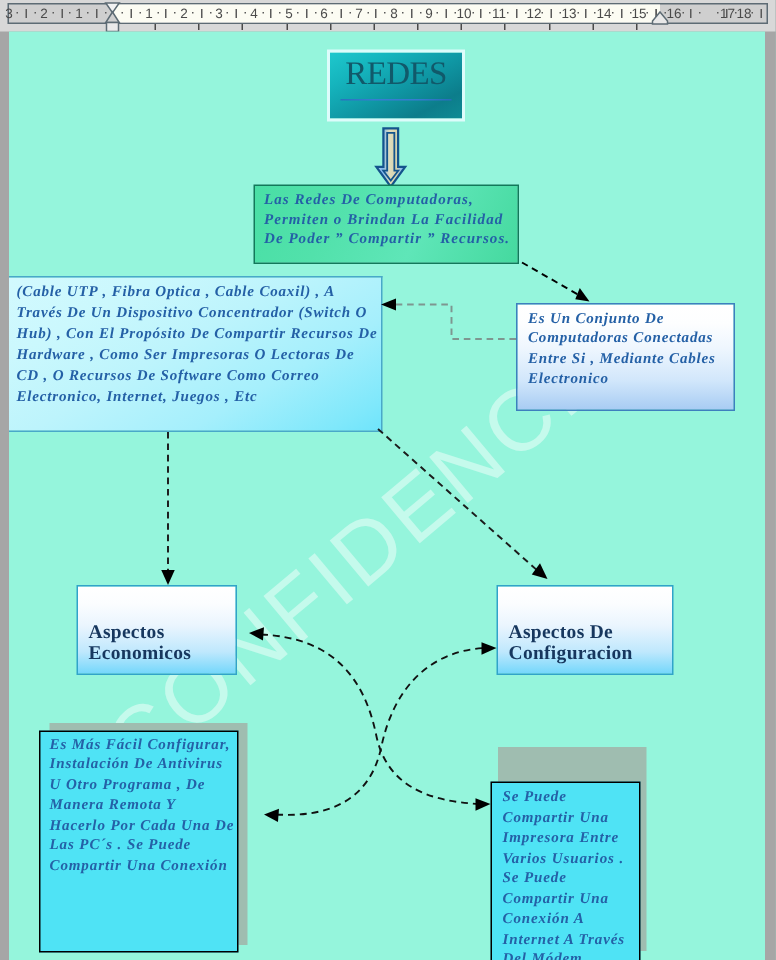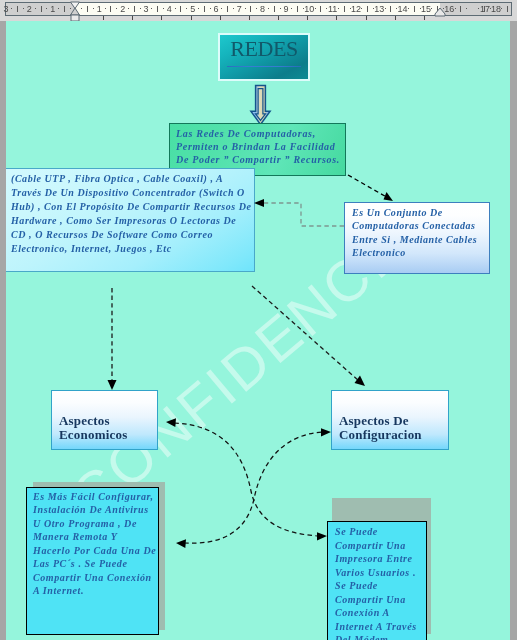--- a/index.html
+++ b/index.html
@@ -41,21 +41,21 @@
   
   .body-txt { font-family:"Liberation Serif", serif; font-weight:bold; font-style:italic;
               font-size:10px; line-height:13px; color:#2460a6; letter-spacing:0.7px; }
   .body-txt > div { white-space:nowrap; }
 
   .green-box { position:absolute; left:163px; top:102px; width:177px; height:53px;
       background:linear-gradient(115deg, #49dfa5 0%, #52e1ab 30%, #5fe6b8 62%, #45d99f 100%);
       border:1px solid #13785a; }
   .green-box .tx { position:absolute; left:6px; top:3px; right:3px; }
 
-  .media-box { position:absolute; left:0px; top:147px; width:249px; height:104px;
+  .media-box { position:absolute; left:0px; top:163px; width:249px; height:104px;
       background:linear-gradient(150deg, #d2f9fe 0%, #cbf8fd 22%, #bdf4fc 45%, #a5effc 70%, #7fe8fb 92%, #6fe4fb 100%);
       border:1px solid #49a8c9; border-left:none; }
   .media-box .tx { position:absolute; left:5px; top:3px; right:3px; line-height:14px; letter-spacing:0.55px; }
 
   .def-box { position:absolute; left:338px; top:181px; width:146px; height:72px;
       background:linear-gradient(to bottom, #ffffff 0%, #fdfeff 18%, #eef6fe 42%, #d2e7fb 72%, #a8ccf3 100%);
       border:1px solid #3d7fbe; }
   .def-box .tx { position:absolute; left:7px; top:3px; right:3px; line-height:13.3px; letter-spacing:0.55px; }
 
   .hdr-txt { font-family:"Liberation Serif", serif; font-weight:bold; font-size:13px;
@@ -416,21 +416,20 @@
     <div class="det-shadow det-eco-sh"></div>
     <div class="det-box det-eco">
       <div class="tx body-txt">
           <div>Es Más Fácil Configurar,</div>
           <div>Instalación De Antivirus</div>
           <div>U Otro Programa , De</div>
           <div>Manera Remota Y</div>
           <div>Hacerlo Por Cada Una De</div>
           <div>Las PC´s . Se Puede</div>
           <div>Compartir Una Conexión</div>
-          <div>A Internet.</div>
         </div>
     </div>
 
     <div class="det-shadow det-cfg-sh"></div>
     <div class="det-box det-cfg">
       <div class="tx body-txt">
           <div>Se Puede</div>
           <div>Compartir Una</div>
           <div>Impresora Entre</div>
           <div>Varios Usuarios .</div>

